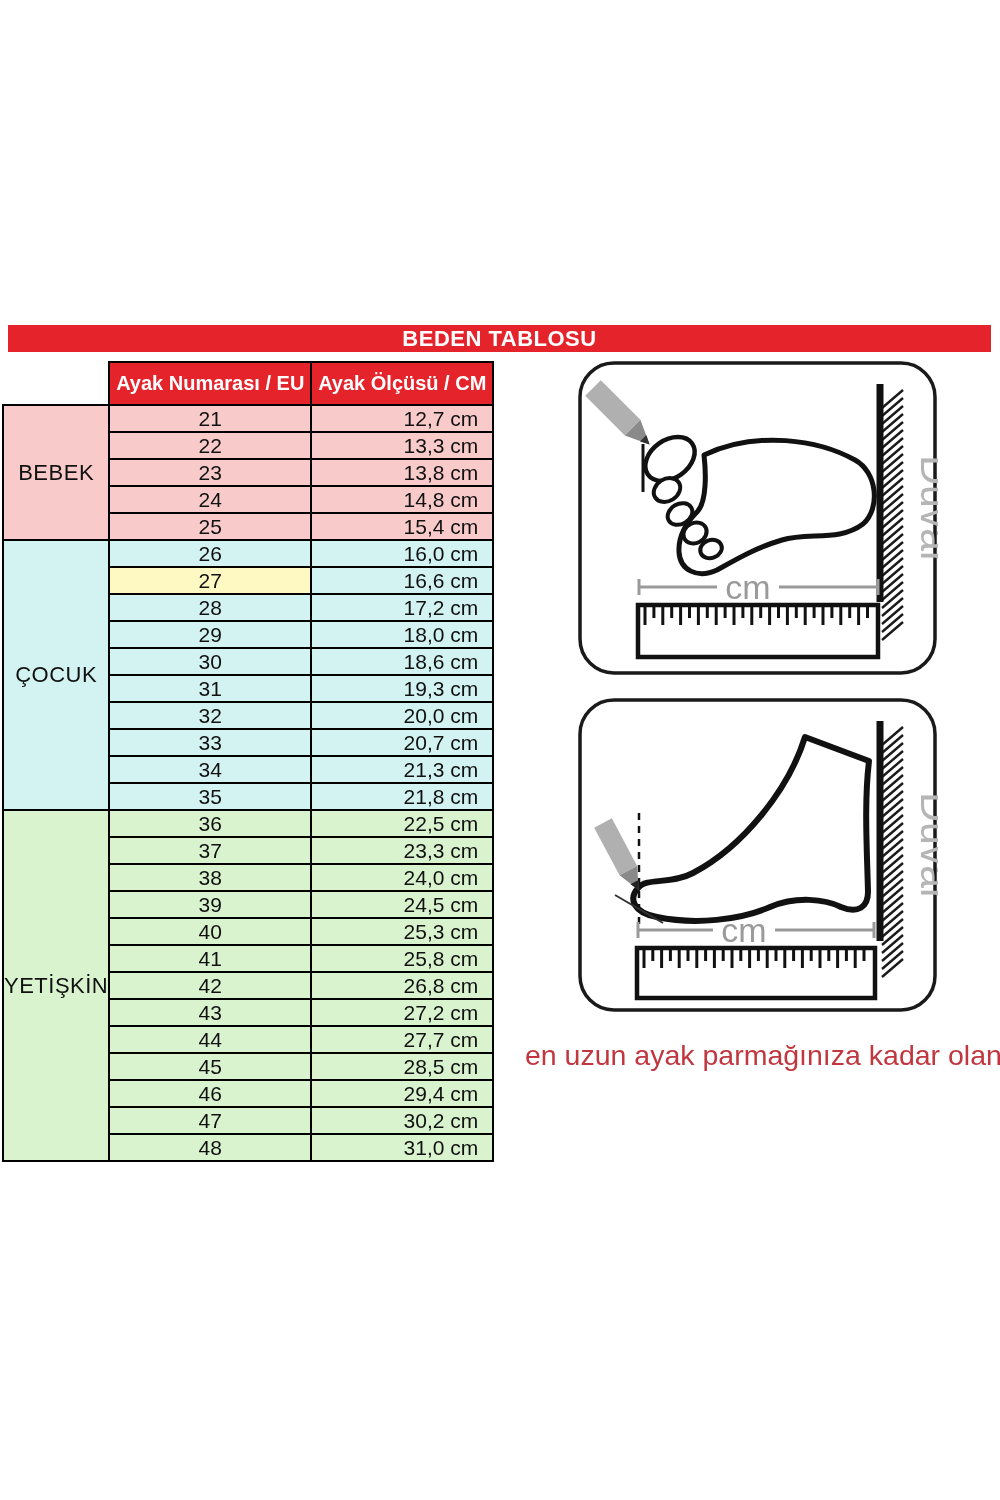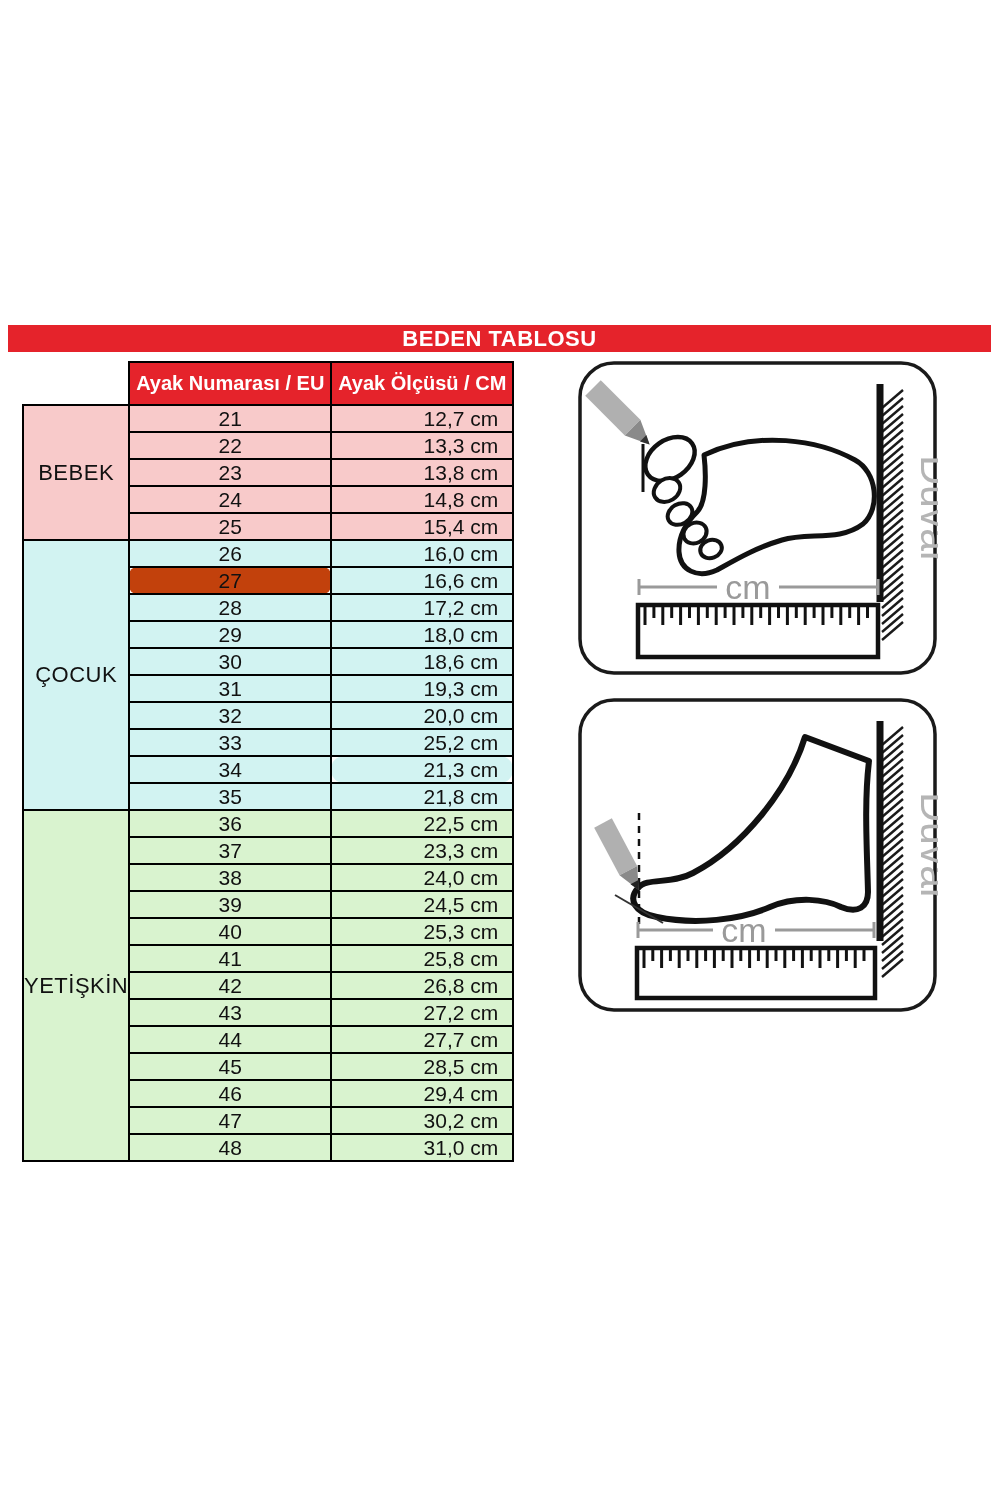--- a/index.html
+++ b/index.html
@@ -7,21 +7,21 @@
     width:1000px; height:1500px; background:#ffffff; position:relative;
     font-family:"Liberation Sans", sans-serif; overflow:hidden;
   }
   .title-bar {
     position:absolute; left:8px; top:325px; width:983px; height:27px;
     background:var(--header-red,#e5232b); color:#ffffff;
     font-size:22px; font-weight:bold; letter-spacing:0.5px;
     text-align:center; line-height:27px;
   }
   table.size-table {
-    position:absolute; left:22px; top:361px;
+    position:absolute; left:2px; top:361px;
     border-collapse:collapse; table-layout:fixed;
   }
   .size-table th, .size-table td { border:2px solid #000; padding:0; }
   .size-table th {
     background:var(--header-red,#e5232b); color:#fff;
     font-size:20px; font-weight:bold; height:41px; text-align:center;
   }
   .size-table th.corner { background:#fff; border:none; }
   .size-table td { font-size:21px; color:#111; height:25px; }
   .size-table td.eu { text-align:center; }
@@ -77,21 +77,21 @@
       <tr>
         <td class="eu" style="background: rgb(248, 202, 202);">25</td>
         <td class="cm" style="background: rgb(248, 202, 202);">15,4 cm</td>
       </tr>
       <tr>
         <td class="cat" rowspan="10" style="background: rgb(210, 243, 242);">ÇOCUK</td>
         <td class="eu" style="background: rgb(210, 243, 242);">26</td>
         <td class="cm" style="background: rgb(210, 243, 242);">16,0 cm</td>
       </tr>
       <tr>
-        <td class="eu" style="background: #c2410c; border-radius: 8px;">27</td>
+        <td class="eu" style="background: #fef9c3;">27</td>
         <td class="cm" style="background: rgb(210, 243, 242);">16,6 cm</td>
       </tr>
       <tr>
         <td class="eu" style="background: rgb(210, 243, 242);">28</td>
         <td class="cm" style="background: rgb(210, 243, 242);">17,2 cm</td>
       </tr>
       <tr>
         <td class="eu" style="background: rgb(210, 243, 242);">29</td>
         <td class="cm" style="background: rgb(210, 243, 242);">18,0 cm</td>
       </tr>
@@ -102,25 +102,25 @@
       <tr>
         <td class="eu" style="background: rgb(210, 243, 242);">31</td>
         <td class="cm" style="background: rgb(210, 243, 242);">19,3 cm</td>
       </tr>
       <tr>
         <td class="eu" style="background: rgb(210, 243, 242);">32</td>
         <td class="cm" style="background: rgb(210, 243, 242);">20,0 cm</td>
       </tr>
       <tr>
         <td class="eu" style="background: rgb(210, 243, 242);">33</td>
-        <td class="cm" style="background: rgb(210, 243, 242);">25,2 cm</td>
+        <td class="cm" style="background: rgb(210, 243, 242);">20,7 cm</td>
       </tr>
       <tr>
         <td class="eu" style="background: rgb(210, 243, 242);">34</td>
-        <td class="cm" style="background: rgb(210, 243, 242); border-radius: 13px;">21,3 cm</td>
+        <td class="cm" style="background: rgb(210, 243, 242);">21,3 cm</td>
       </tr>
       <tr>
         <td class="eu" style="background: rgb(210, 243, 242);">35</td>
         <td class="cm" style="background: rgb(210, 243, 242);">21,8 cm</td>
       </tr>
       <tr>
         <td class="cat" rowspan="13" style="background: rgb(217, 243, 207);">YETİŞKİN</td>
         <td class="eu" style="background: rgb(217, 243, 207);">36</td>
         <td class="cm" style="background: rgb(217, 243, 207);">22,5 cm</td>
       </tr>
@@ -373,13 +373,14 @@
         <line x1="251.8" x2="251.8" y1="253" y2="264" stroke="#111" stroke-width="3"></line>
         <line x1="260.6" x2="260.6" y1="253" y2="271" stroke="#111" stroke-width="3"></line>
         <line x1="269.4" x2="269.4" y1="253" y2="264" stroke="#111" stroke-width="3"></line>
         <line x1="278.20000000000005" x2="278.20000000000005" y1="253" y2="271" stroke="#111" stroke-width="3"></line>
         <line x1="287" x2="287" y1="253" y2="264" stroke="#111" stroke-width="3"></line>
       </g>
   </g>
 </svg>
 
 <div class="note">
+  <div>en uzun ayak parmağınıza kadar olan</div>
 </div>
 
 </body></html>

